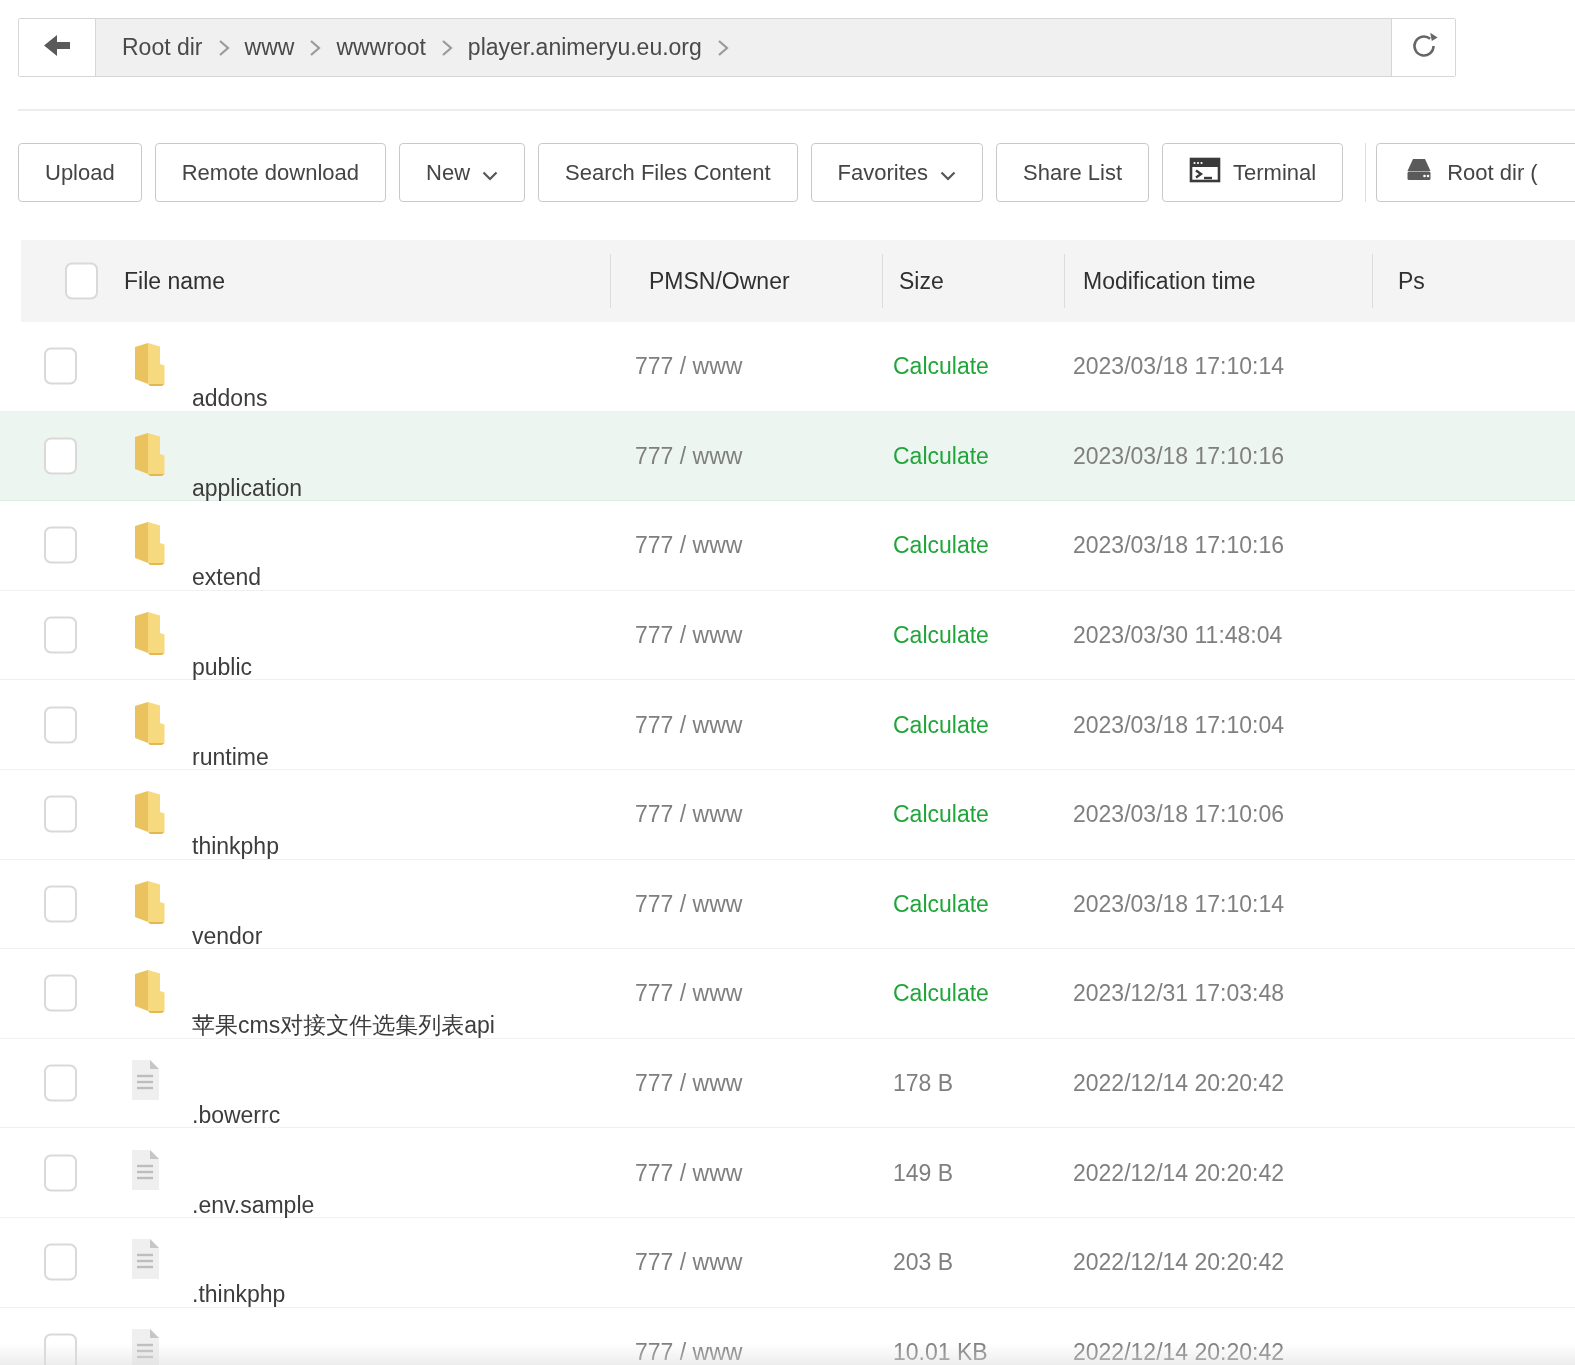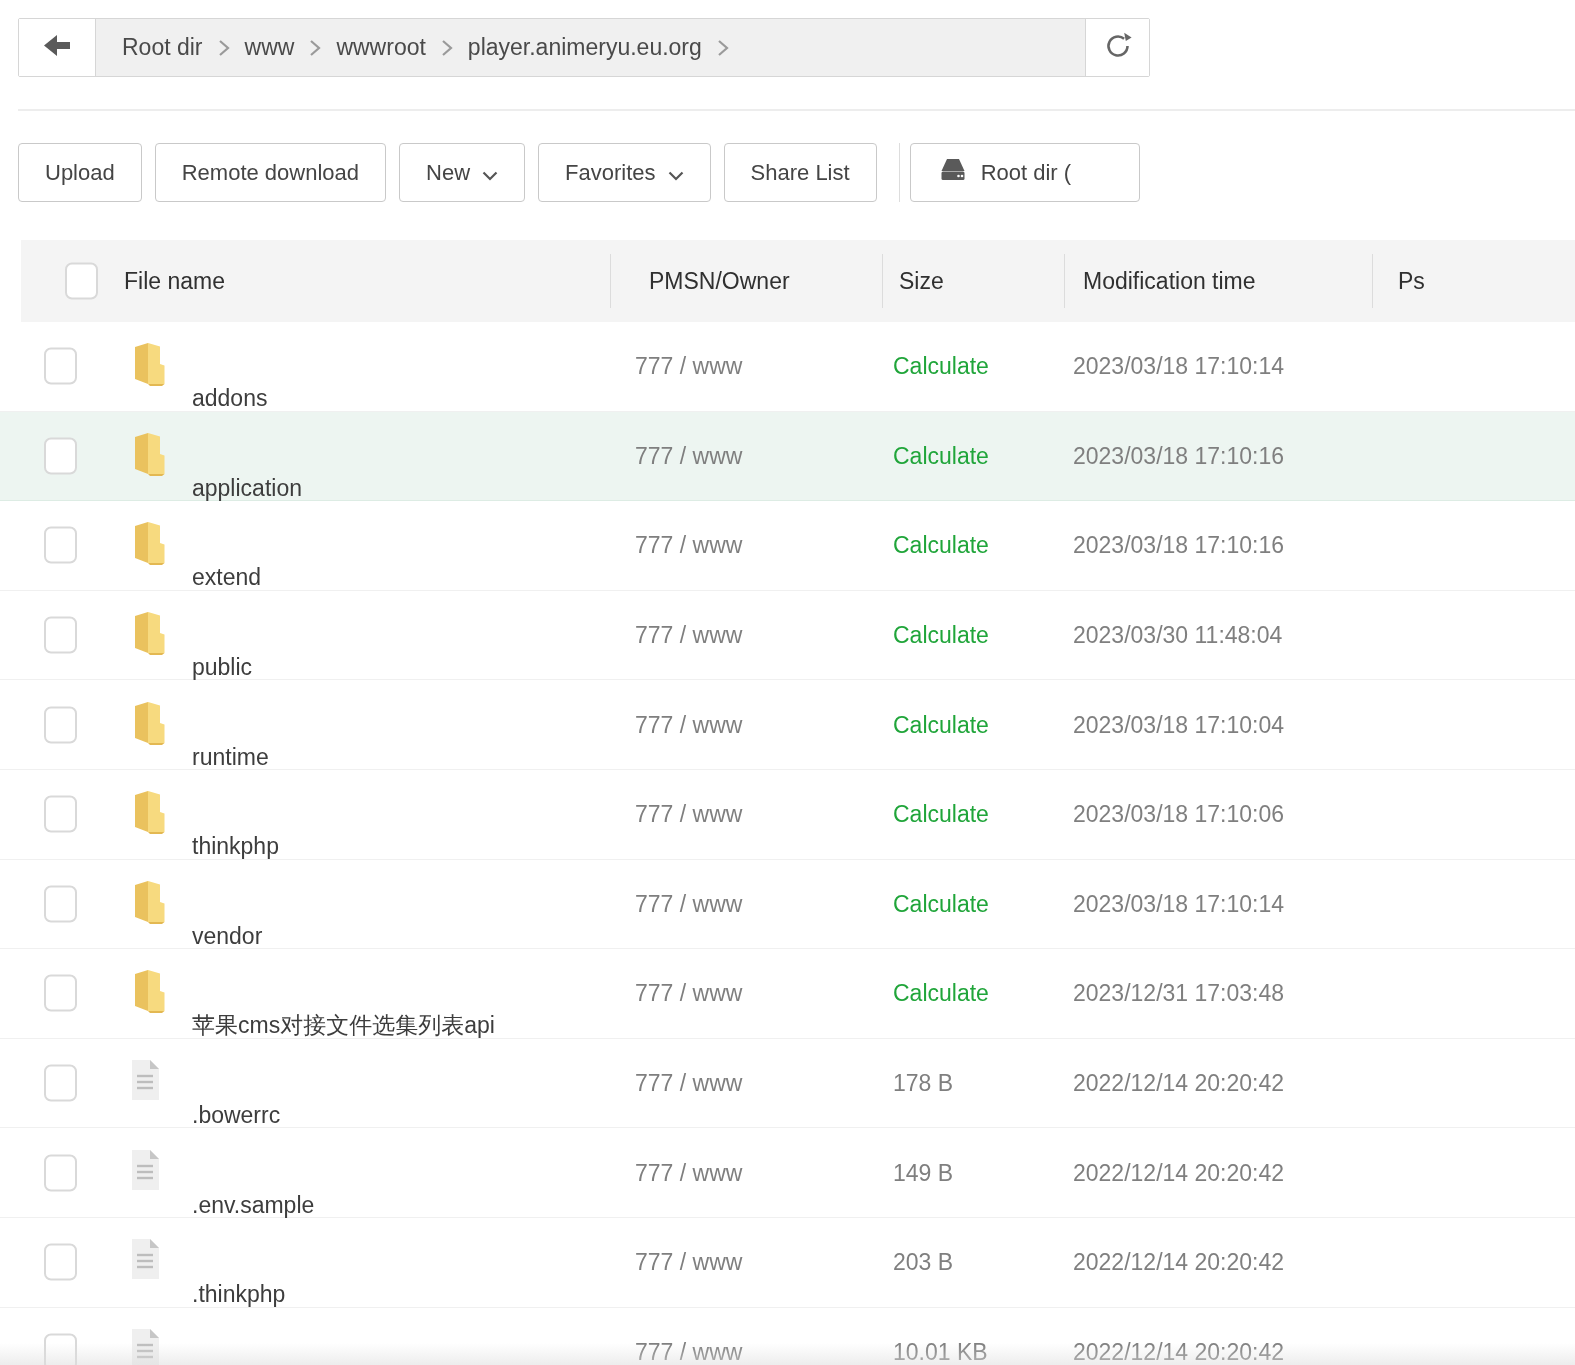--- a/index.html
+++ b/index.html
@@ -7,21 +7,21 @@
   body {
     position: relative;
     background: #fff;
     font-family: "Liberation Sans", "DejaVu Sans", sans-serif;
     color: #3e3e3e;
   }
 
   
   .pathbar {
     position: absolute; left: 18px; top: 18px;
-    width: 1132px; height: 59px;
+    width: 1438px; height: 59px;
     border: 1px solid #d6d6d6; border-radius: 2px;
     display: flex; background: #f0f0f0;
   }
   .back-btn {
     width: 77px; background: #fff; border: none;
     border-right: 1px solid #d6d6d6;
     display: flex; align-items: center; justify-content: center;
     cursor: pointer; flex: none;
   }
   .breadcrumb {
@@ -168,29 +168,46 @@
   </button>
   <button class="tbtn">
     <span>New</span>
     <span class="chev">
       <svg width="16" height="10" viewBox="0 0 16 10">
           <polyline points="1.5,1.5 8,8 14.5,1.5" fill="none" stroke="#555" stroke-width="2.2"></polyline>
         </svg>
     </span>
   </button>
   <button class="tbtn">
+    <span>Search Files Content</span>
+  </button>
+  <button class="tbtn">
     <span>Favorites</span>
     <span class="chev">
       <svg width="16" height="10" viewBox="0 0 16 10">
           <polyline points="1.5,1.5 8,8 14.5,1.5" fill="none" stroke="#555" stroke-width="2.2"></polyline>
         </svg>
     </span>
   </button>
   <button class="tbtn">
     <span>Share List</span>
+  </button>
+  <button class="tbtn">
+    <span>
+      <svg width="32" height="28" viewBox="0 0 32 28">
+        <rect x="2" y="3" width="28" height="22" fill="#fff" stroke="#3a3a3a" stroke-width="2.6"></rect>
+        <rect x="2" y="3" width="28" height="8" fill="#3a3a3a"></rect>
+        <circle cx="5.5" cy="7" r="1.1" fill="#fff"></circle>
+          <circle cx="9" cy="7" r="1.1" fill="#fff"></circle>
+          <circle cx="12.5" cy="7" r="1.1" fill="#fff"></circle>
+        <polyline points="7,14.5 12,18 7,21.5" fill="none" stroke="#3a3a3a" stroke-width="2.4"></polyline>
+        <line x1="15" y1="22" x2="23" y2="22" stroke="#3a3a3a" stroke-width="2.4"></line>
+      </svg>
+    </span>
+    <span>Terminal</span>
   </button>
   <div class="toolbar-vdiv"></div>
   <button class="tbtn rootdir">
     <span>
       <svg width="32" height="28" viewBox="0 0 32 28">
         <polygon points="10,3 22,3 27.5,15 4.5,15" fill="#5a5a5a"></polygon>
         <rect x="4.5" y="15.5" width="23" height="8.5" rx="1.5" fill="#5a5a5a"></rect>
         <circle cx="21.5" cy="20" r="1.3" fill="#fff"></circle>
           <circle cx="25" cy="20" r="1.3" fill="#fff"></circle>
       </svg>

